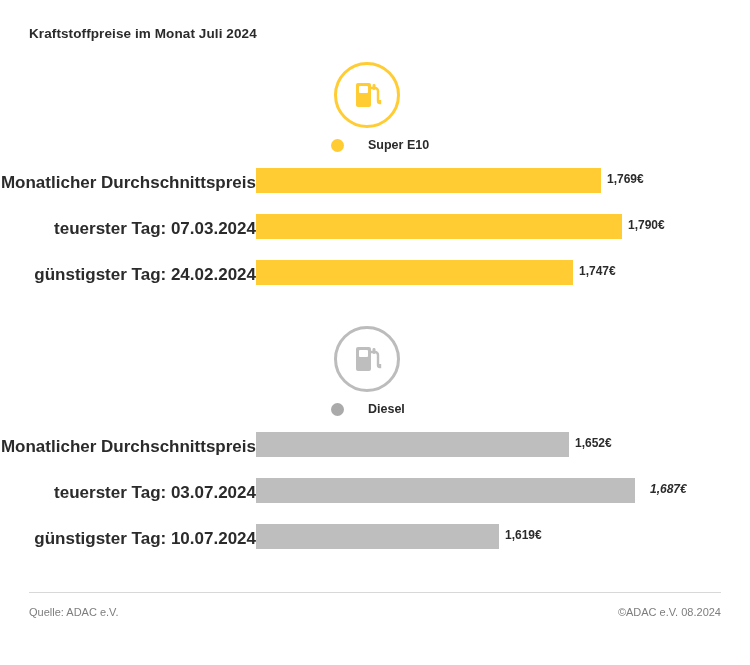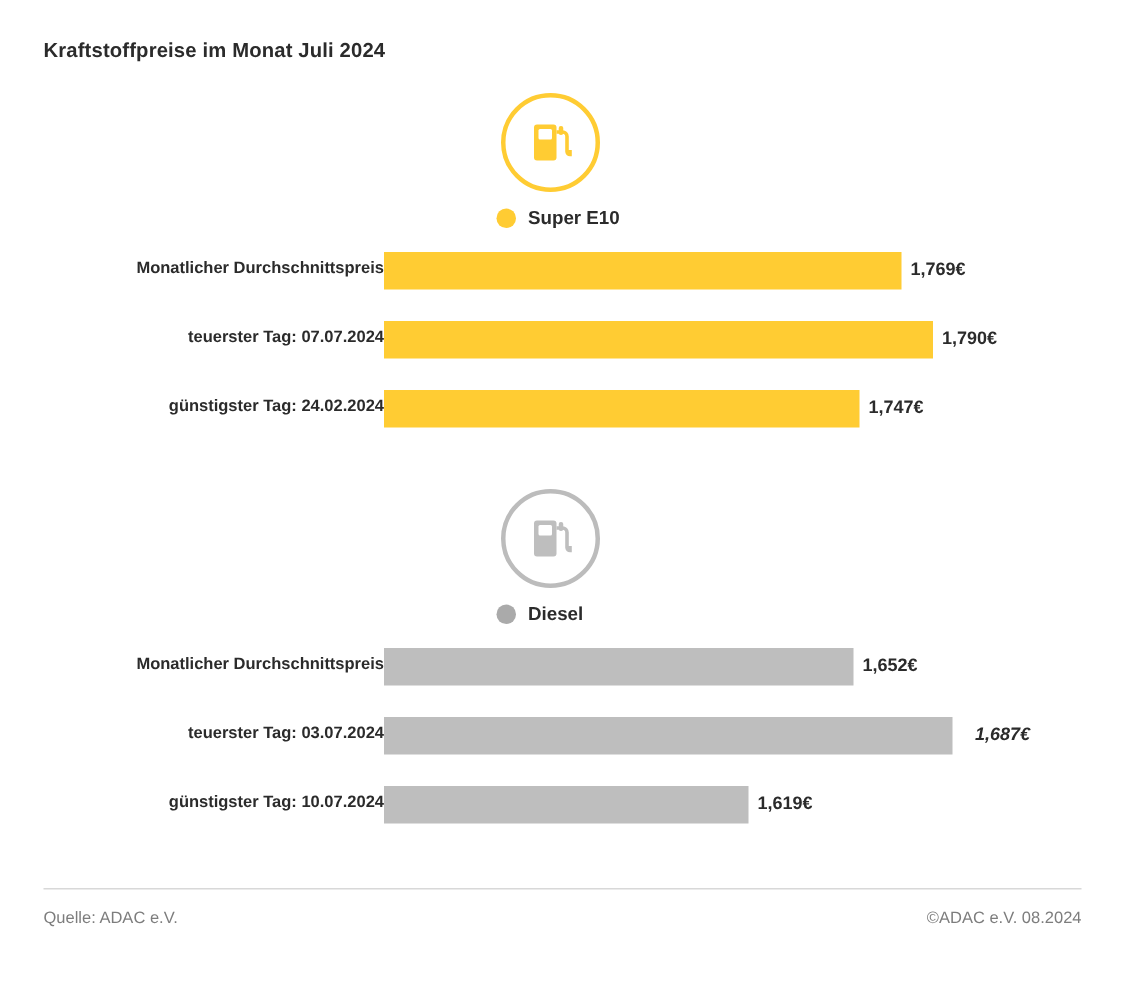--- a/index.html
+++ b/index.html
@@ -64,21 +64,21 @@
     border-color: #bcbcbc;
   }
   .badge-ring svg { display: block; }
 
   .legend {
     position: absolute;
     left: 331px;
     top: 76px;
     display: flex;
     align-items: center;
-    gap: 8px;
+    gap: 24px;
     text-align: right;
   }
   .legend-dot {
     width: 13px;
     height: 13px;
     border-radius: 50%;
     background: #fc3;
   }
   .legend-dot.diesel { background: #aaaaaa; }
   .legend-label {
@@ -95,21 +95,21 @@
     width: 750px;
   }
   .row {
     position: relative;
     height: 46px;
   }
   .row-label {
     position: absolute;
     right: 494px;  
     top: 9px;
-    font-size: 11px;
+    font-size: 17px;
     font-weight: bold;
     color: #2b2b2b;
     white-space: nowrap;
   }
   .bar {
     position: absolute;
     left: 256px;
     top: 4px;
     height: 25px;
     background: #fc3;
@@ -179,21 +179,21 @@
 
     <div class="rows">
 
       <div class="row">
         <div class="row-label">Monatlicher Durchschnittspreis</div>
         <div class="bar" style="width:345px;"></div>
         <div class="bar-value" style="left:607px;">1,769€</div>
       </div>
 
       <div class="row">
-        <div class="row-label">teuerster Tag: 07.07.2024</div>
+        <div class="row-label">teuerster Tag: 07.03.2024</div>
         <div class="bar" style="width:366px;"></div>
         <div class="bar-value" style="left:628px;">1,790€</div>
       </div>
 
       <div class="row">
         <div class="row-label">günstigster Tag: 24.02.2024</div>
         <div class="bar" style="width:317px;"></div>
         <div class="bar-value" style="left:579px;">1,747€</div>
       </div>
 

